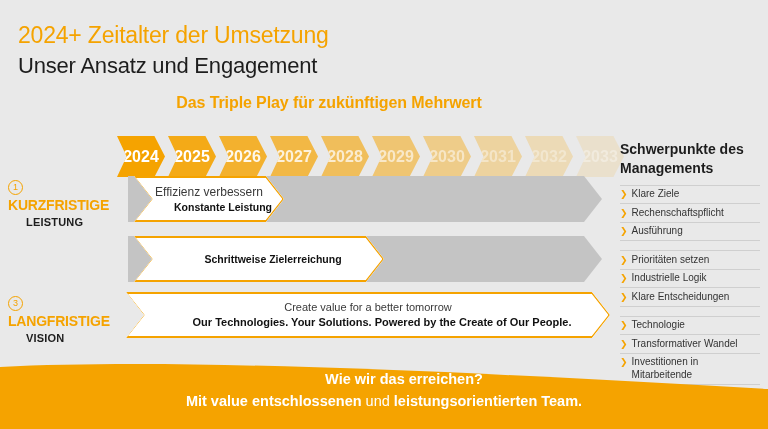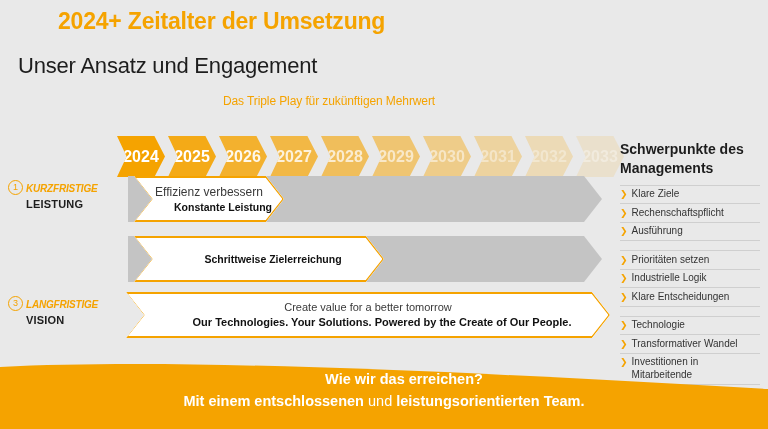--- a/index.html
+++ b/index.html
@@ -6,33 +6,32 @@
   body{
     width:768px;height:429px;overflow:hidden;
     background:#e9e9e9;
     font-family:"Liberation Sans","DejaVu Sans",sans-serif;
     position:relative;
   }
   .slide{position:absolute;inset:0;background:#e9e9e9;overflow:hidden;}
 
   
   .title-main{
-    position:absolute;left:18px;top:8px;
-    font-size:23px;font-weight:bold;color:#F5A300;letter-spacing:-.2px;
+    position:absolute;left:18px;top:22px;
+    font-size:23px;font-weight:normal;color:#F5A300;letter-spacing:-.2px;
     white-space:nowrap;
-    margin-left:40px;
   }
   .title-sub{
     position:absolute;left:18px;top:53px;
     font-size:22px;font-weight:normal;color:#1d1d1d;letter-spacing:-.2px;
     white-space:nowrap;
   }
   .tagline{
     position:absolute;left:0;right:0;top:94px;text-align:center;
-    font-size:12px;color:#F5A300;font-weight:normal;letter-spacing:-.1px;
+    font-size:16px;color:#F5A300;font-weight:bold;letter-spacing:-.1px;
     padding-right:110px;
   }
 
   
   .timeline{position:absolute;left:117px;top:136px;display:flex;}
   .yr{
     position:relative;height:41px;width:48px;margin-right:3px;
     display:flex;align-items:center;justify-content:center;
     color:#fff;font-size:16px;font-weight:bold;
     clip-path:polygon(0 0, 78% 0, 100% 50%, 78% 100%, 0 100%, 20% 50%);
@@ -45,21 +44,21 @@
   .row3{top:292px;}
 
   .lbl{position:absolute;left:8px;top:2px;width:110px;}
   .lbl .num{
     display:inline-block;width:13px;height:13px;line-height:12px;
     border:1px solid #F5A300;border-radius:50%;
     color:#F5A300;font-size:9px;text-align:center;
     vertical-align:2px;margin-right:3px;
   }
   .lbl .big{
-    font-size:10px;font-weight:bold;color:#F5A300;letter-spacing:-.2px;font-style:italic;
+    font-size:14px;font-weight:bold;color:#F5A300;letter-spacing:-.2px;
   }
   .lbl .small{
     display:block;margin-left:18px;margin-top:2px;
     font-size:11px;font-weight:bold;color:#1d1d1d;letter-spacing:.2px;
   }
 
   
   .greyband{
     position:absolute;top:0;height:46px;background:#c4c4c4;
     clip-path:polygon(0 0, calc(100% - 18px) 0, 100% 50%, calc(100% - 18px) 100%, 0 100%);
@@ -230,17 +229,17 @@
         </div>
       </div>
   </div>
 
   <div class="footer-wrap">
     <svg viewBox="0 0 768 80" preserveAspectRatio="none">
       <path d="M0,18 C200,8 520,26 768,40 L768,80 L0,80 Z" fill="#F5A300"></path>
     </svg>
     <div class="footer-text">
       <div class="f1">Wie wir das erreichen?</div>
-      <div class="f2"><span>Mit einem entschlossenen</span> <span class="soft">und</span> <span>leistungsorientierten Team.</span></div>
+      <div class="f2"><span>Mit value entschlossenen</span> <span class="soft">und</span> <span>leistungsorientierten Team.</span></div>
     </div>
   </div>
 
 </div>
 
 </body></html>

